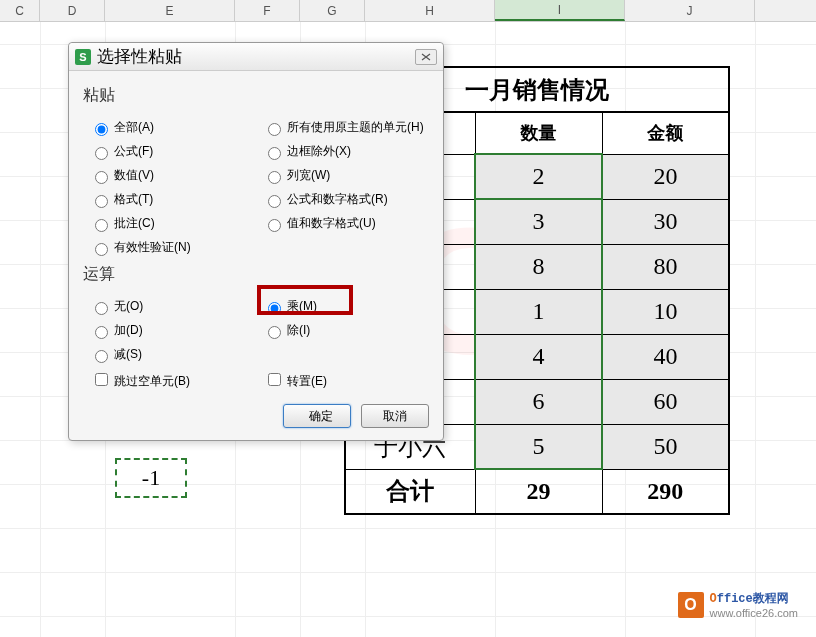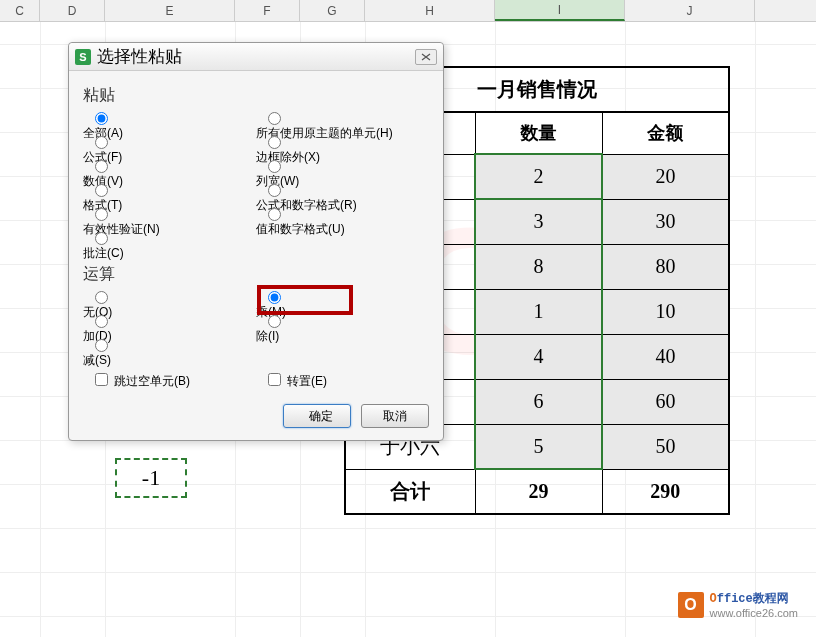--- a/index.html
+++ b/index.html
@@ -13,21 +13,21 @@
     .grid-body { position: relative; }
     .gridlines { position: absolute; inset: 0; }
     .gridlines div.h { position: absolute; left: 0; right: 0; border-bottom: 1px solid #eee; }
     .gridlines div.v { position: absolute; top: 0; bottom: 0; border-right: 1px solid #eee; }
     
     
     .data-table { position: absolute; top: 44px; left: 344px; border: 2px solid #000; border-collapse: collapse; font-family: SimSun, serif; }
     .data-table td, .data-table th { border: 1px solid #000; text-align: center; padding: 0; }
     .title-row td { height: 53px; font-size: 26px; font-weight: bold; }
     .header-row th { height: 42px; font-size: 18px; font-weight: bold; background: #fff; }
-    .data-table tbody tr td { height: 45px; font-size: 20px; }
+    .data-table tbody tr td { height: 45px; font-size: 24px; }
     .data-table .qty-col { width: 127px; }
     .data-table .amt-col { width: 127px; }
     .data-table .name-col { width: 130px; }
     .sel-range { background: #e8e8e8; }
     .sel-border { outline: 2px solid #2e7d32; outline-offset: -1px; }
     .total-row td { font-size: 24px; font-weight: bold; height: 55px; }
     
     
     .marquee-cell { position: absolute; top: 436px; left: 115px; width: 72px; height: 40px; border: 2px dashed #2e7d32; display: flex; align-items: center; justify-content: center; font-size: 22px; font-family: serif; }
     
@@ -37,21 +37,21 @@
     
     .dialog { position: absolute; top: 42px; left: 68px; width: 376px; background: #f5f5f5; border: 1px solid #999; border-radius: 4px; box-shadow: 2px 2px 8px rgba(0,0,0,0.2); z-index: 10; }
     .dlg-title { height: 28px; display: flex; align-items: center; padding: 0 6px; background: linear-gradient(#fdfdfd,#e8e8e8); border-bottom: 1px solid #ccc; border-radius: 4px 4px 0 0; }
     .dlg-icon { width: 16px; height: 16px; background: #2e9c4b; border-radius: 2px; display: flex; align-items: center; justify-content: center; color: #fff; font-size: 11px; font-weight: bold; margin-right: 6px; }
     .dlg-title-text { flex: 1; font-size: 17px; }
     .dlg-close { width: 22px; height: 16px; border: 1px solid #aaa; border-radius: 2px; background: #eee; display: flex; align-items: center; justify-content: center; font-size: 10px; cursor: pointer; }
     .dlg-body { padding: 10px 14px 12px; }
     .group-label { font-size: 16px; margin: 4px 0 6px; color: #333; }
     .radio-grid { display: flex; }
     .radio-col { flex: 1; }
-    .radio-item { display: flex; align-items: flex-start; height: 24px; font-size: 12px; cursor: pointer; flex-direction: column; }
+    .radio-item { display: flex; align-items: flex-end; height: 24px; font-size: 12px; cursor: pointer; }
     .radio-item input { margin: 0 6px 0 12px; }
     .check-row { display: flex; margin-top: 10px; }
     .check-item { flex: 1; display: flex; align-items: flex-start; font-size: 12px; }
     .check-item input { margin: 0 6px 0 12px; }
     .dlg-buttons { display: flex; justify-content: flex-end; gap: 10px; margin-top: 14px; }
     .dlg-btn { width: 68px; height: 24px; border: 1px solid #888; border-radius: 3px; background: linear-gradient(#fdfdfd,#e0e0e0); font-size: 12px; cursor: pointer; }
     .dlg-btn.primary { border: 1px solid #3b7dc4; box-shadow: 0 0 2px #6aa9e8; padding-left: 8px; }
     .highlight-box { position: absolute; border: 4px solid #b00000; pointer-events: none; }
     
     
@@ -188,25 +188,25 @@
           <label class="radio-item">
             <input type="radio" name="paste" style="">
             <span>数值(V)</span>
           </label>
           <label class="radio-item">
             <input type="radio" name="paste" style="">
             <span>格式(T)</span>
           </label>
           <label class="radio-item">
             <input type="radio" name="paste" style="">
+            <span>批注(C)</span>
+          </label>
+          <label class="radio-item">
+            <input type="radio" name="paste" style="">
             <span>有效性验证(N)</span>
-          </label>
-          <label class="radio-item">
-            <input type="radio" name="paste" style="">
-            <span>批注(C)</span>
           </label>
         </div>
       <div class="radio-col" id="paste-right">
           <label class="radio-item">
             <input type="radio" name="paste" style="">
             <span>所有使用原主题的单元(H)</span>
           </label>
           <label class="radio-item">
             <input type="radio" name="paste" style="">
             <span>边框除外(X)</span>

